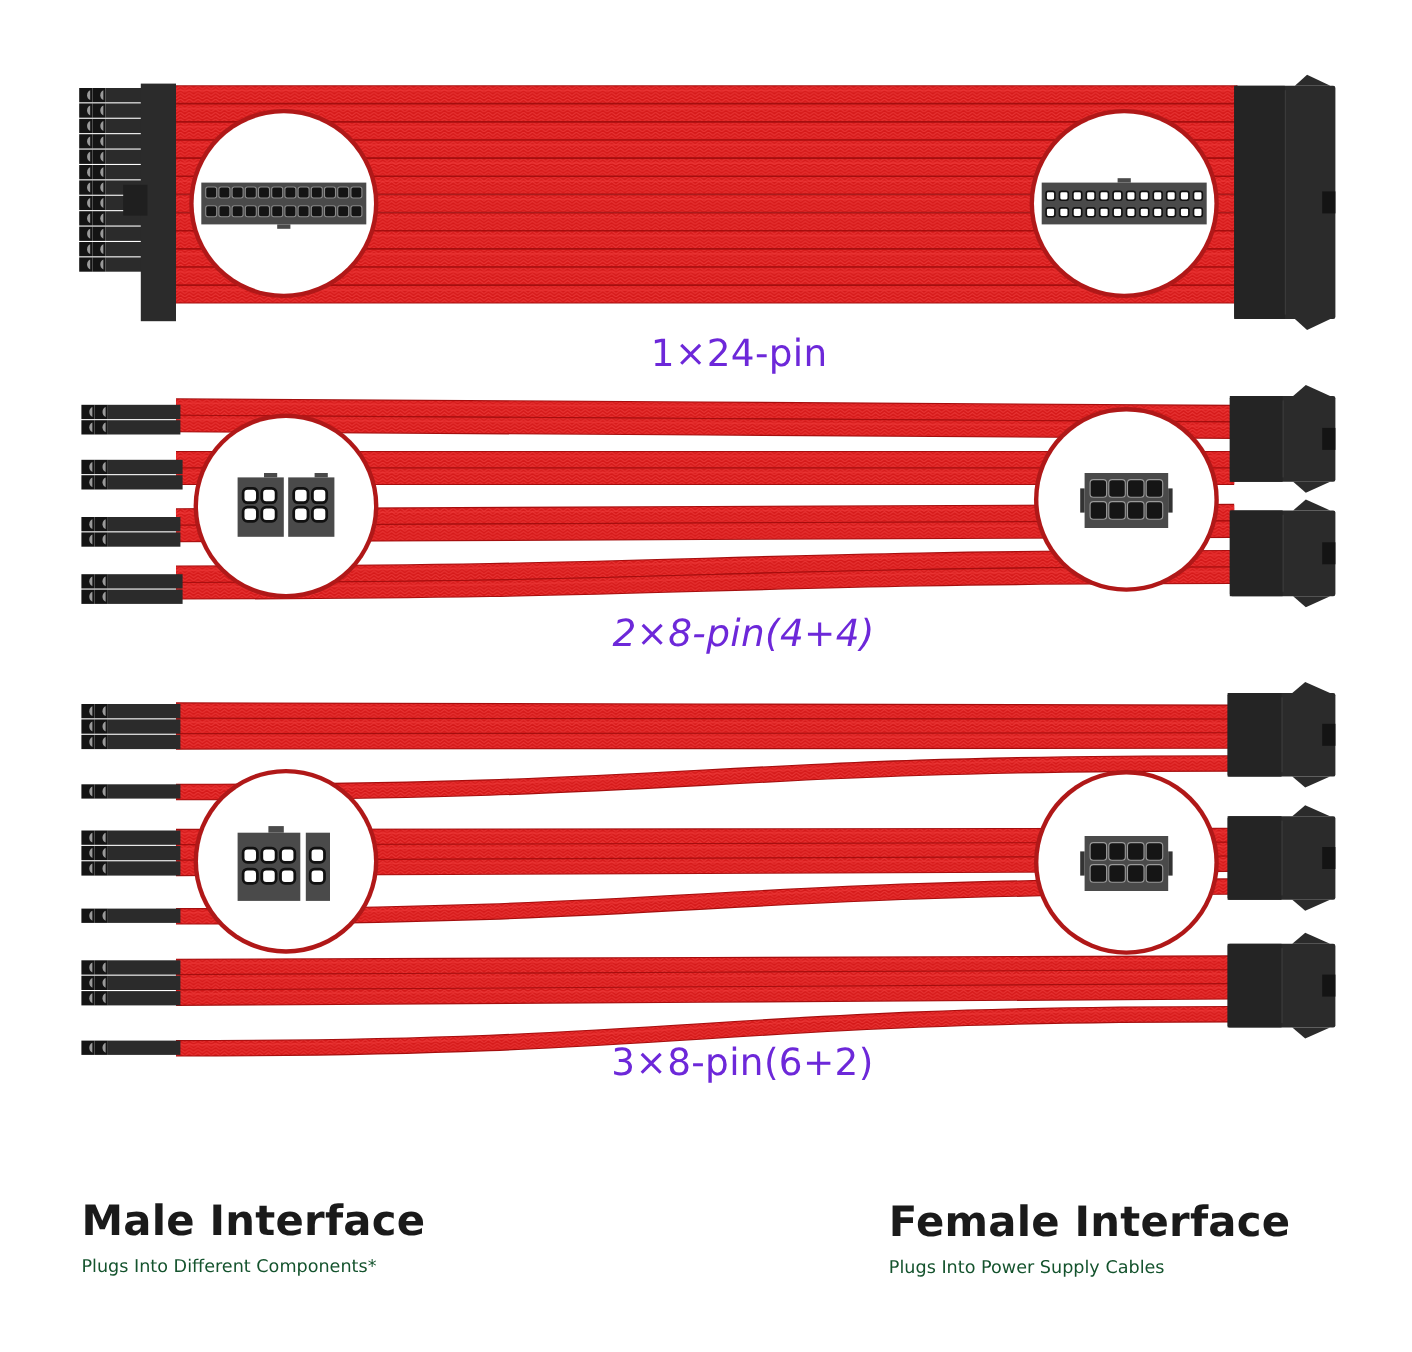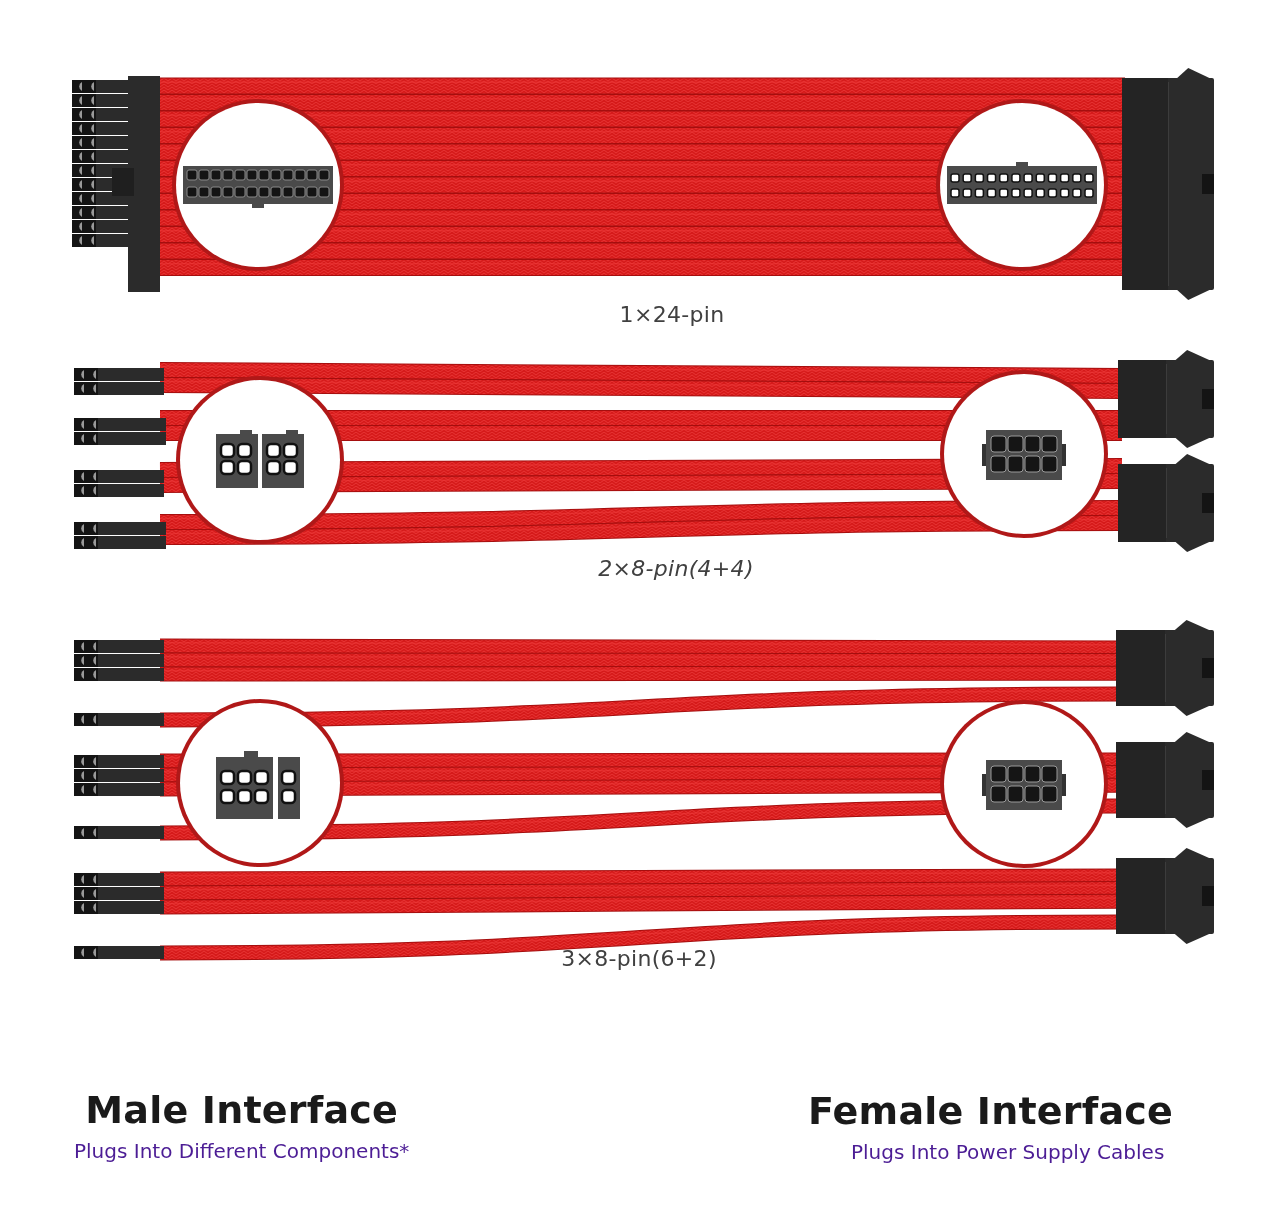--- a/index.html
+++ b/index.html
@@ -1,23 +1,23 @@
 <!DOCTYPE html>
 <html><head>
 <meta charset="utf-8">
 <style>
   html, body { margin: 0; padding: 0; background: #ffffff; }
   body { width: 1284px; height: 1229px; position: relative; overflow: hidden;
          font-family: "DejaVu Sans", "Liberation Sans", sans-serif; color: #1e1e1e; }
   #stage { position: absolute; left: 0; top: 0; width: 1284px; height: 1229px; }
-  .label { position: absolute; font-size: 22px; font-weight: 400; color: #404040;
+  .label { position: absolute; font-size: 34px; font-weight: 400; color: #6d28d9;
            white-space: nowrap; transform: translateX(-50%); letter-spacing: 0.3px; }
   .iface { position: absolute; }
   .iface .title { font-size: 38px; font-weight: 700; color: #1a1a1a; white-space: nowrap; letter-spacing: 0.2px; text-align: center; }
-  .iface .line { font-size: 20px; color: #4c1d95; white-space: nowrap; line-height: 26px; }
+  .iface .line { font-size: 16px; color: #14532d; white-space: nowrap; line-height: 26px; }
 </style>
 </head>
 <body>
 
 <div id="stage">
   <svg id="art" width="1284" height="1229" viewBox="0 0 1284 1229" xmlns="http://www.w3.org/2000/svg">
     <defs>
       <pattern id="braid" width="8" height="6" patternUnits="userSpaceOnUse">
         <rect width="8" height="6" fill="#d61a1a"></rect>
         <path d="M0 3 L4 0 L8 3 M0 6 L4 3 L8 6" stroke="#e83434" stroke-width="1" fill="none"></path>
@@ -545,24 +545,24 @@
           <rect x="991" y="786" width="15" height="16" fill="#151515" rx="3" stroke="#9a9a9a" stroke-width="1"></rect>
           <rect x="1008" y="786" width="15" height="16" fill="#151515" rx="3" stroke="#9a9a9a" stroke-width="1"></rect>
           <rect x="1025" y="786" width="15" height="16" fill="#151515" rx="3" stroke="#9a9a9a" stroke-width="1"></rect>
           <rect x="1042" y="786" width="15" height="16" fill="#151515" rx="3" stroke="#9a9a9a" stroke-width="1"></rect>
         </g>
       </g>
   </svg>
 
   <div class="label" style="left:672px; top:302px;">1×24-pin</div>
   <div class="label" style="left:676px; top:556px;font-style:italic;">2×8-pin(4+4)</div>
-  <div class="label" style="left:639px; top:946px;text-align:right;">3×8-pin(6+2)</div>
+  <div class="label" style="left:675px; top:946px;text-align:right;">3×8-pin(6+2)</div>
 
   <div class="iface" style="left:74px; top:1088px;">
     <div class="title">Male Interface</div>
     <div class="line" style="margin-top:6px;">Plugs Into Different Components*</div>
   </div>
 
   <div class="iface" style="left:808px; top:1089px;">
     <div class="title">Female Interface</div>
-    <div class="line" style="margin-top:6px;margin-left:43px;">Plugs Into Power Supply Cables</div>
+    <div class="line" style="margin-top:6px;">Plugs Into Power Supply Cables</div>
   </div>
 </div>
 
 </body></html>

